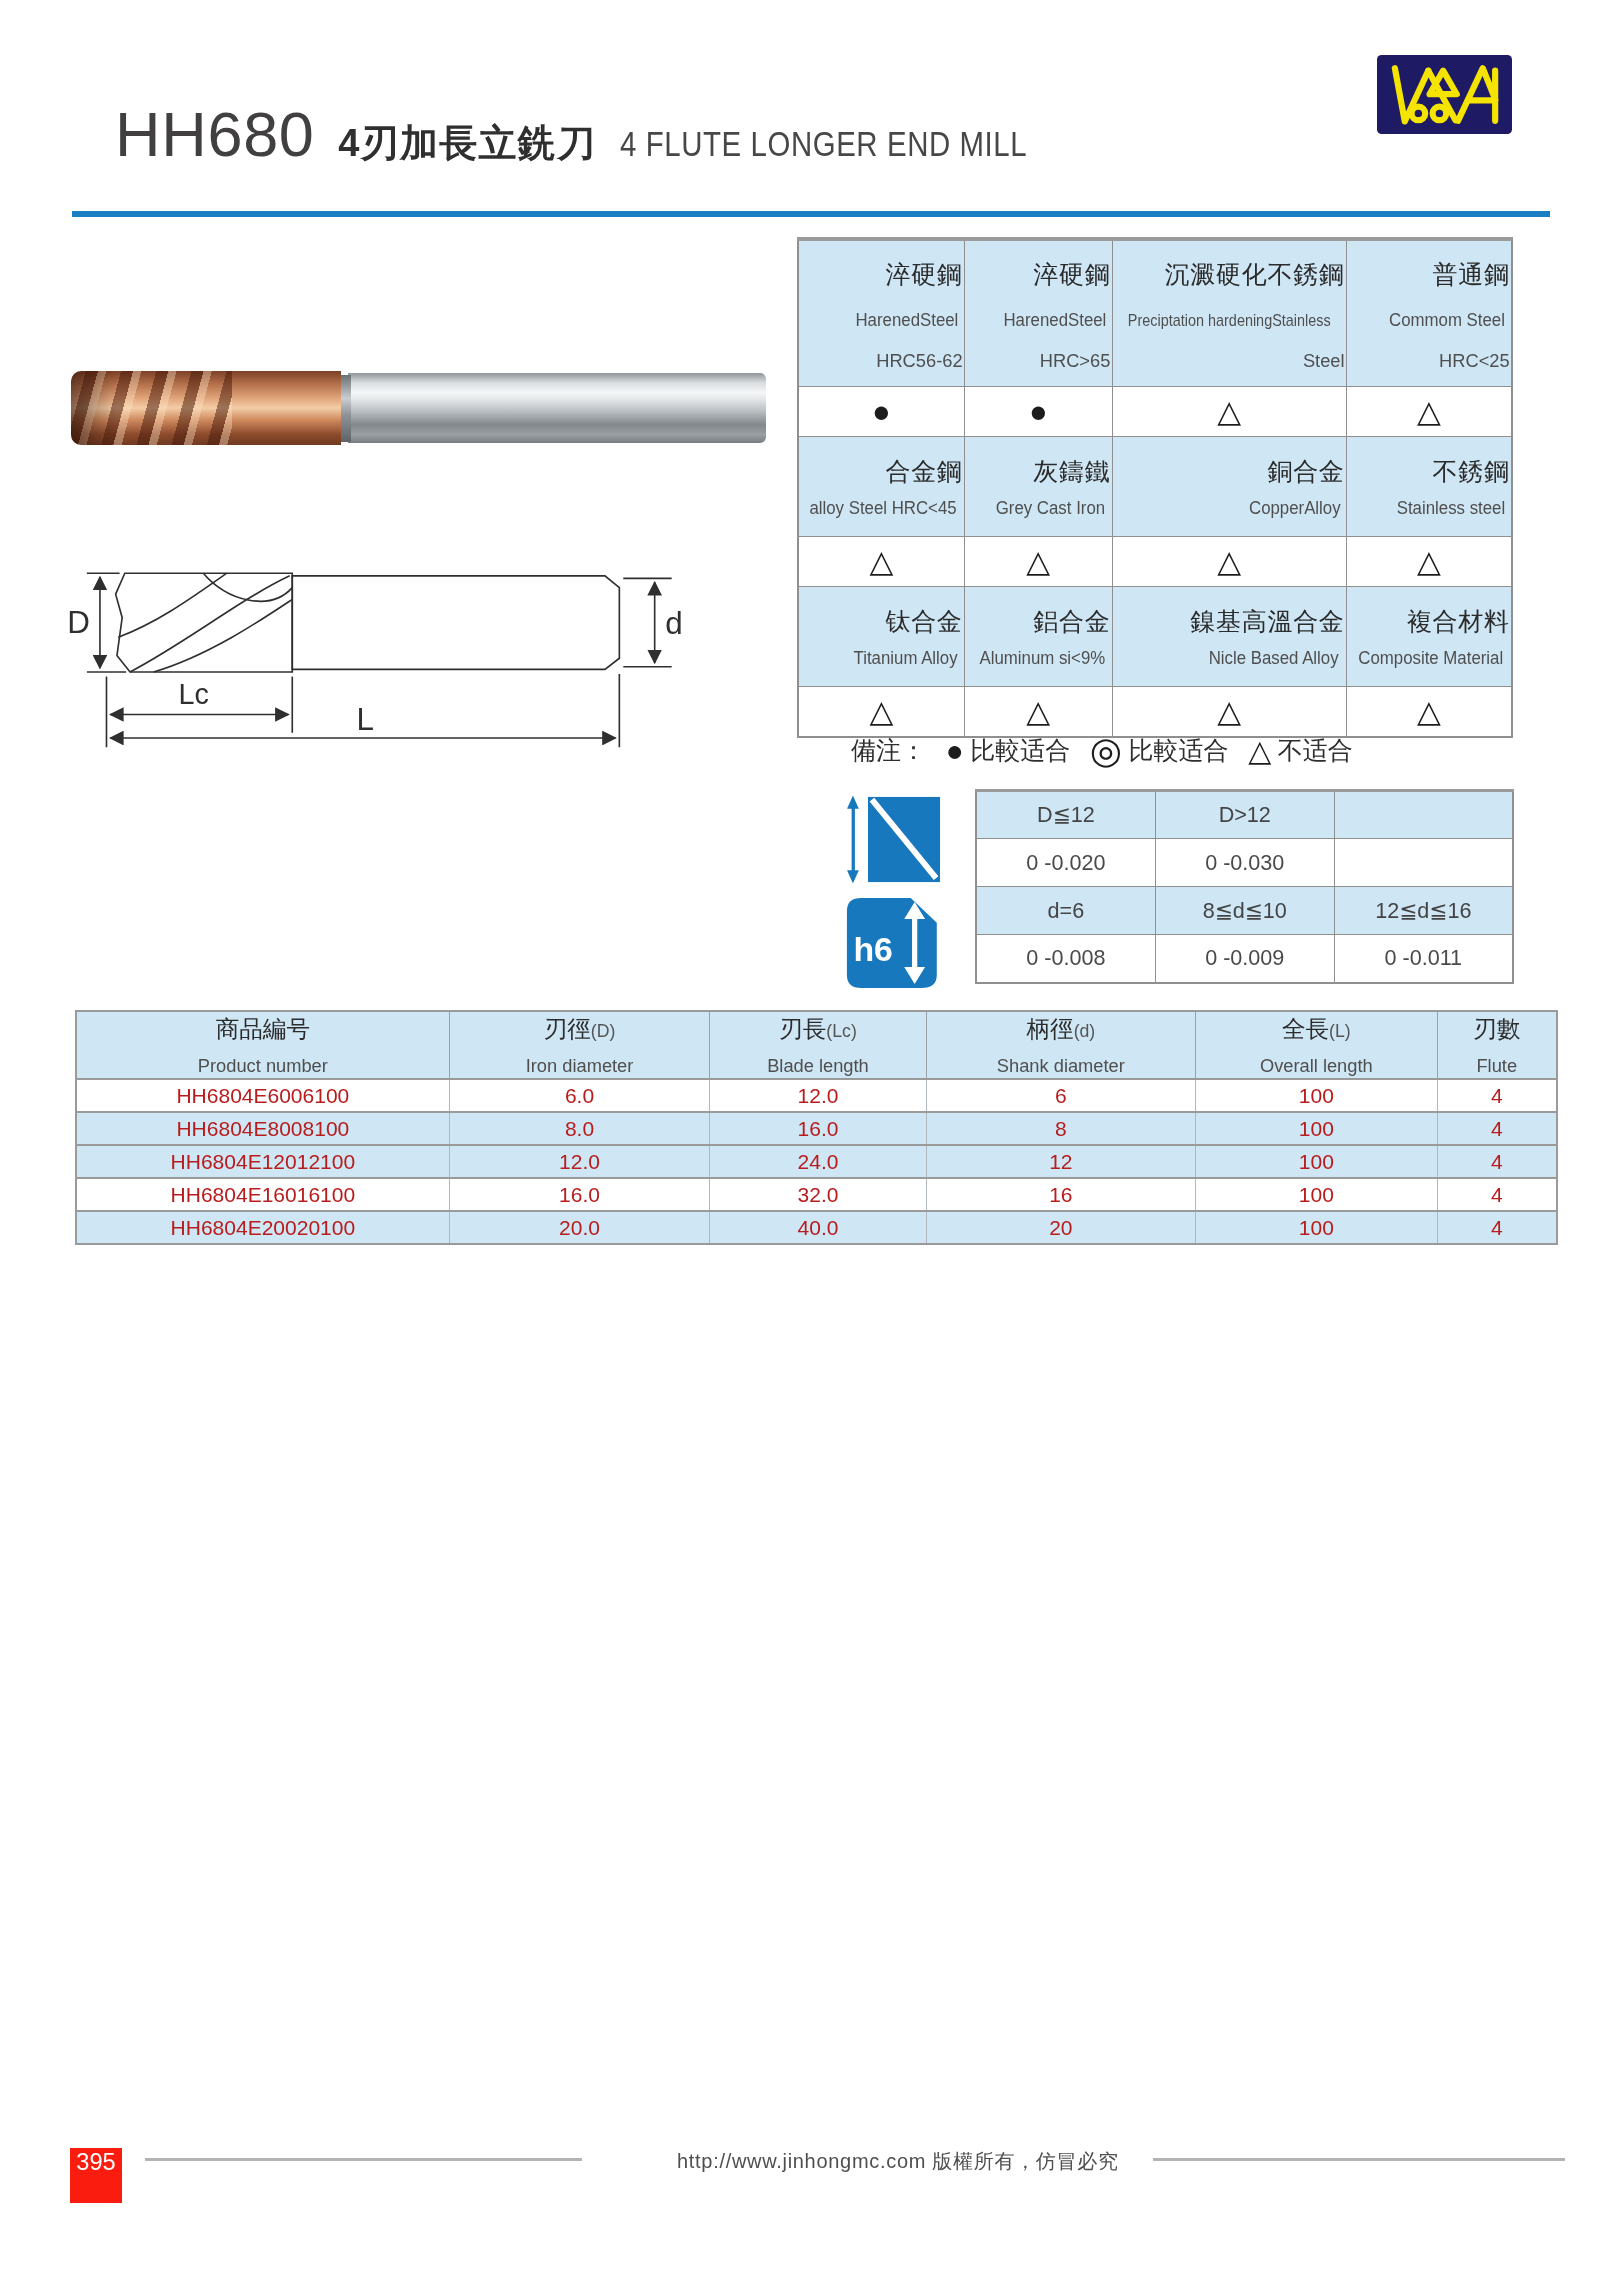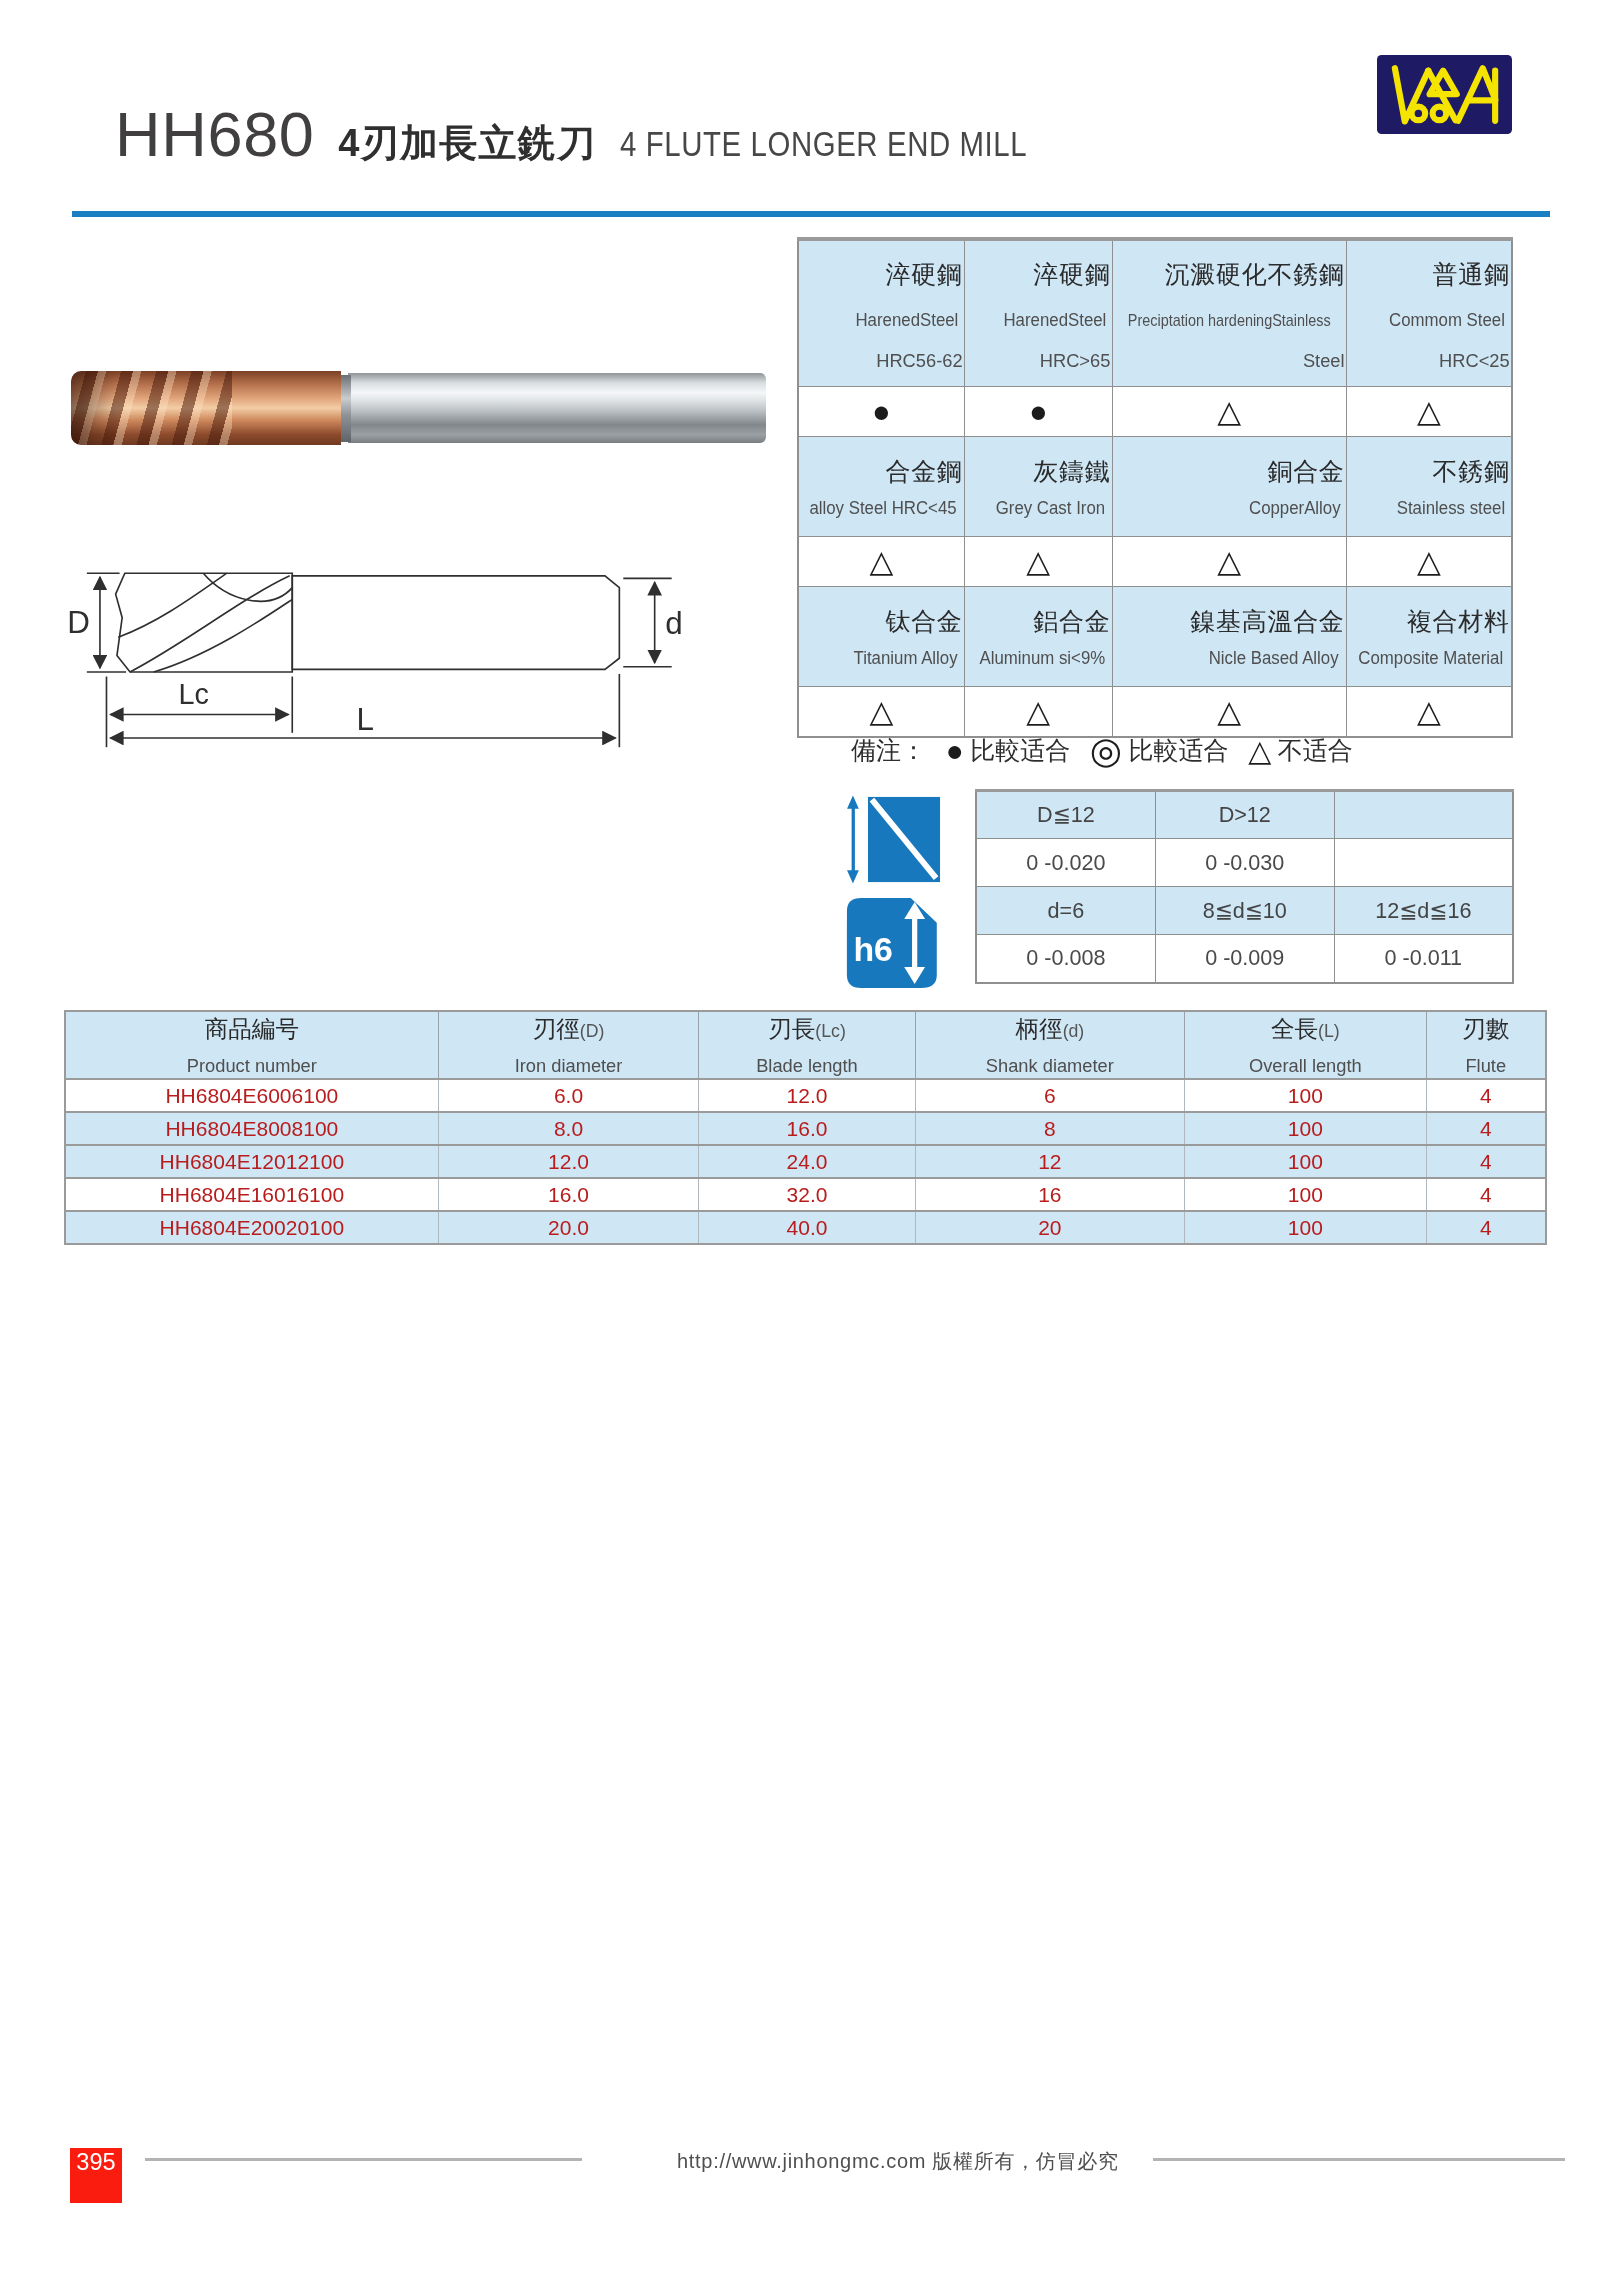--- a/index.html
+++ b/index.html
@@ -57,21 +57,21 @@
 
   
   .tolicon1 { position:absolute; left:843px; top:793px; }
   .tolicon2 { position:absolute; left:843px; top:894px; }
   table.tol { position:absolute; left:975px; top:789px; width:539px; border-collapse:collapse; table-layout:fixed;
               border:2px solid #8f8f8f; border-top:3.9px solid #9a9a9a; }
   table.tol td { border:1.3px solid #8f8f8f; height:48px; text-align:center; font-size:21.6px; color:#4a4a4a; background:#fff; }
   table.tol tr.blue td { background:#cfe6f5; color:#444;margin-left:8px; }
 
   
-  table.prod { position:absolute; left:64px; top:1010px; width:1483px; border-collapse:collapse; table-layout:fixed;
+  table.prod { position:absolute; left:75px; top:1010px; width:1483px; border-collapse:collapse; table-layout:fixed;
                border:2.6px solid #9a9a9a; }
   table.prod th { background:#cfe6f5; height:68px; border:1.3px solid #98a2a8; border-bottom:2.6px solid #9a9a9a;
                   font-weight:400; vertical-align:middle; }
   .hcn { font-size:23.6px; color:#2b2b2b; }
   .hcn .note { font-size:17.7px; color:#555; }
   .hen { font-size:18.3px; color:#4f4f4f; margin-top:9.2px; }
   table.prod td { height:33px; border-left:1.3px solid #b0b8bd; border-right:1.3px solid #b0b8bd; border-top:2.6px solid #9a9a9a;
                   text-align:center; font-size:21px; color:#b91c1c; background:#fff; }
   table.prod tr.blue td { background:#cfe6f5; }
 

